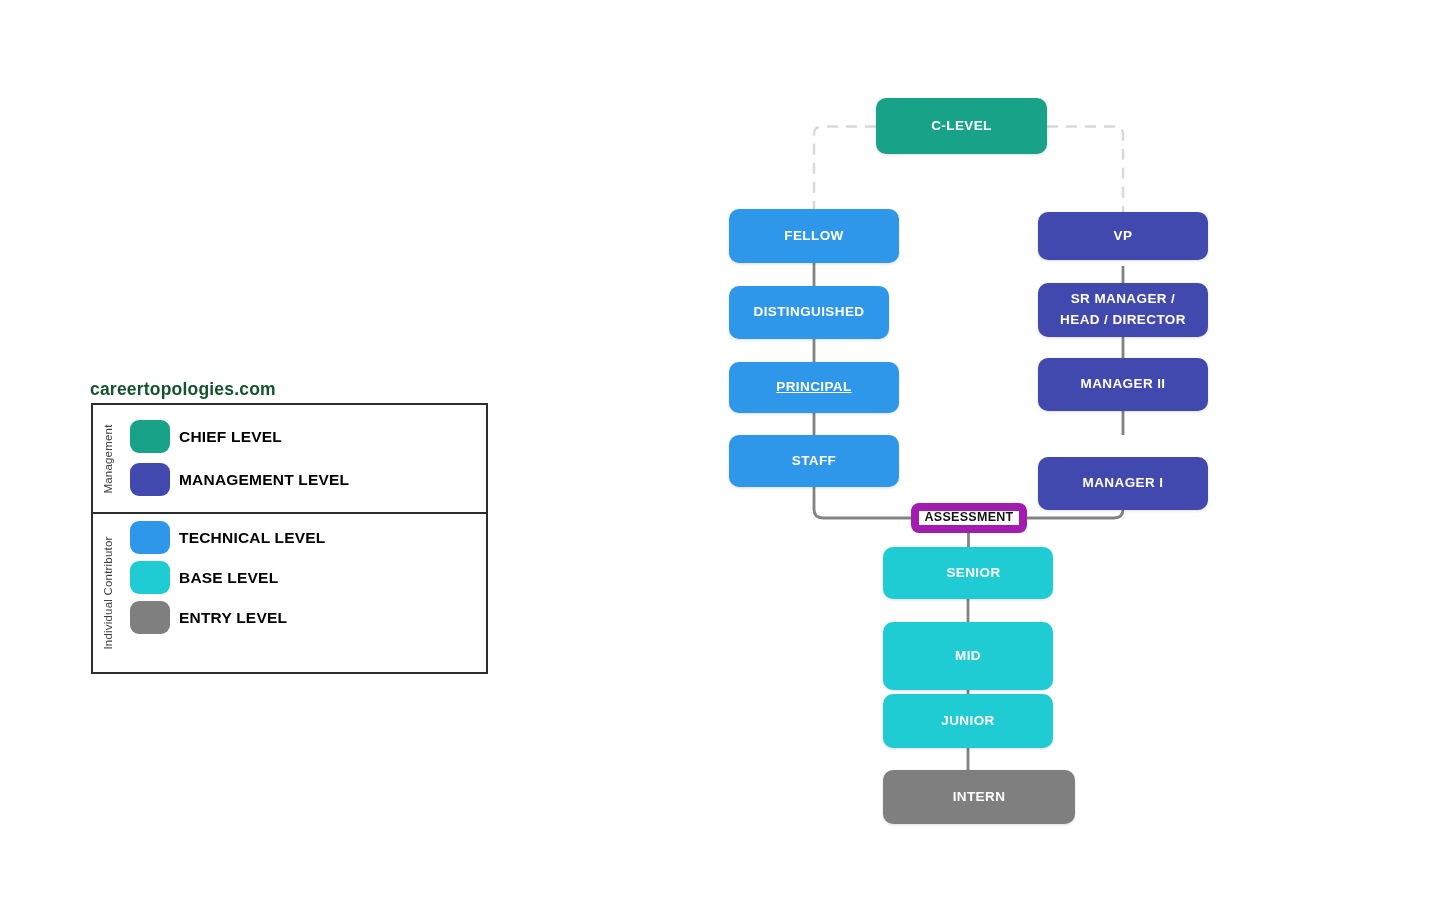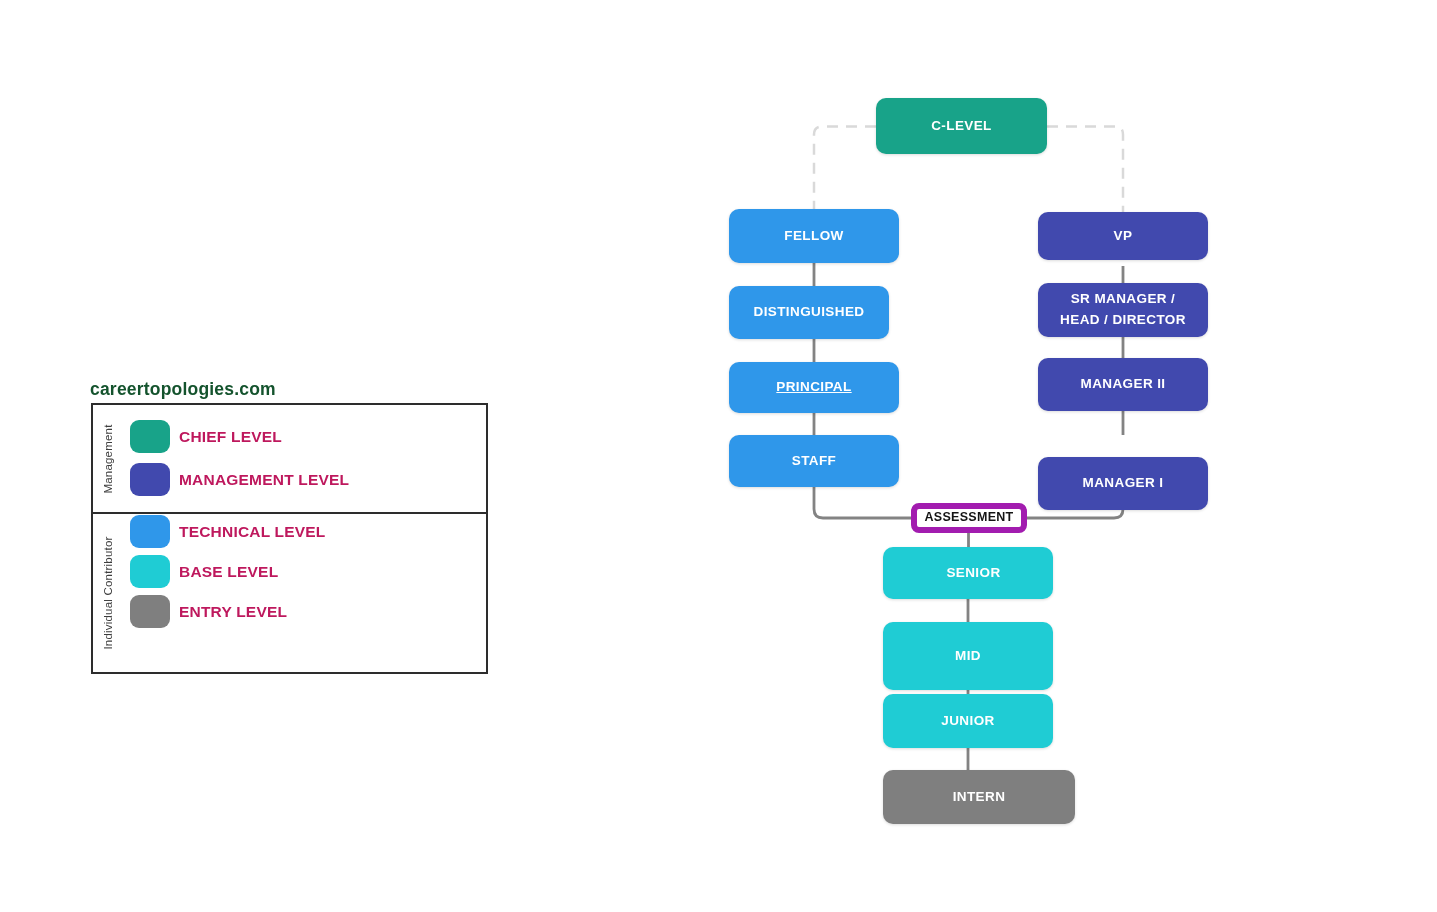--- a/index.html
+++ b/index.html
@@ -21,47 +21,47 @@
   .legend-group { position:relative; width:100%; }
   .lg-management { height:109px; border-bottom:2px solid #2d2d2d; }
   .lg-ic { height:158px; }
   .legend-rot {
     position:absolute; top:50%; left:15px;
     transform:translate(-50%,-50%) rotate(-90deg);
     transform-origin:center center;
     white-space:nowrap; font-size:11.5px; color:#3d3d3d; letter-spacing:0.2px;
   }
   .legend-items { padding:15px 0 0 37px; display:flex; flex-direction:column; gap:10px; }
-  .lg-ic .legend-items { padding-top:1px; gap:7px; }
+  .lg-ic .legend-items { padding-top:7px; gap:7px; }
   .legend-item { display:flex; align-items:center; gap:9px; }
   .swatch { width:40px; height:33px; border-radius:9px; flex:0 0 auto; }
   .sw-chief { background:#18A389; }
   .sw-management { background:#4149AE; }
   .sw-technical { background:#2F97EA; }
   .sw-base { background:#1FCCD4; }
   .sw-entry { background:#7F7F7F; }
-  .legend-label { font-size:15.5px; font-weight:700; color:#be185d; letter-spacing:0.2px; }
+  .legend-label { font-size:15.5px; font-weight:700; color:#000000; letter-spacing:0.2px; }
 
   
   .wires { position:absolute; left:0; top:0; width:1437px; height:912px; pointer-events:none; }
 
   
   .node {
     position:absolute; display:flex; align-items:center; justify-content:center;
     color:#ffffff; font-weight:700; font-size:13.5px; letter-spacing:0.4px;
     border-radius:10px; text-align:center; white-space:pre-line; line-height:1.55;
     box-shadow:0 1px 3px rgba(0,0,0,0.14);
   }
   .c-chief { background:#18A389; }
   .c-technical { background:#2F97EA; }
   .c-management { background:#4149AE; }
   .c-base { background:#1FCCD4; }
   .c-entry { background:#7F7F7F; }
   .c-assessment {
-    background:#ffffff; color:#141414; border:6px solid #a21caf;
+    background:#ffffff; color:#141414; border:8px solid #a21caf;
     border-radius:8px; font-size:12.5px; letter-spacing:0.3px; box-shadow:none;
   }
 
   #n-clevel        { left:876px;  top:98px;  width:171px; height:56px; }
   #n-fellow        { left:729px;  top:209px; width:170px; height:54px; }
   #n-distinguished { left:729px;  top:286px; width:160px; height:53px; }
   #n-principal     { left:729px;  top:362px; width:170px; height:51px;text-decoration:underline; }
   #n-staff         { left:729px;  top:435px; width:170px; height:52px; }
   #n-vp            { left:1038px; top:212px; width:170px; height:48px; }
   #n-srmgr         { left:1038px; top:283px; width:170px; height:54px; }

